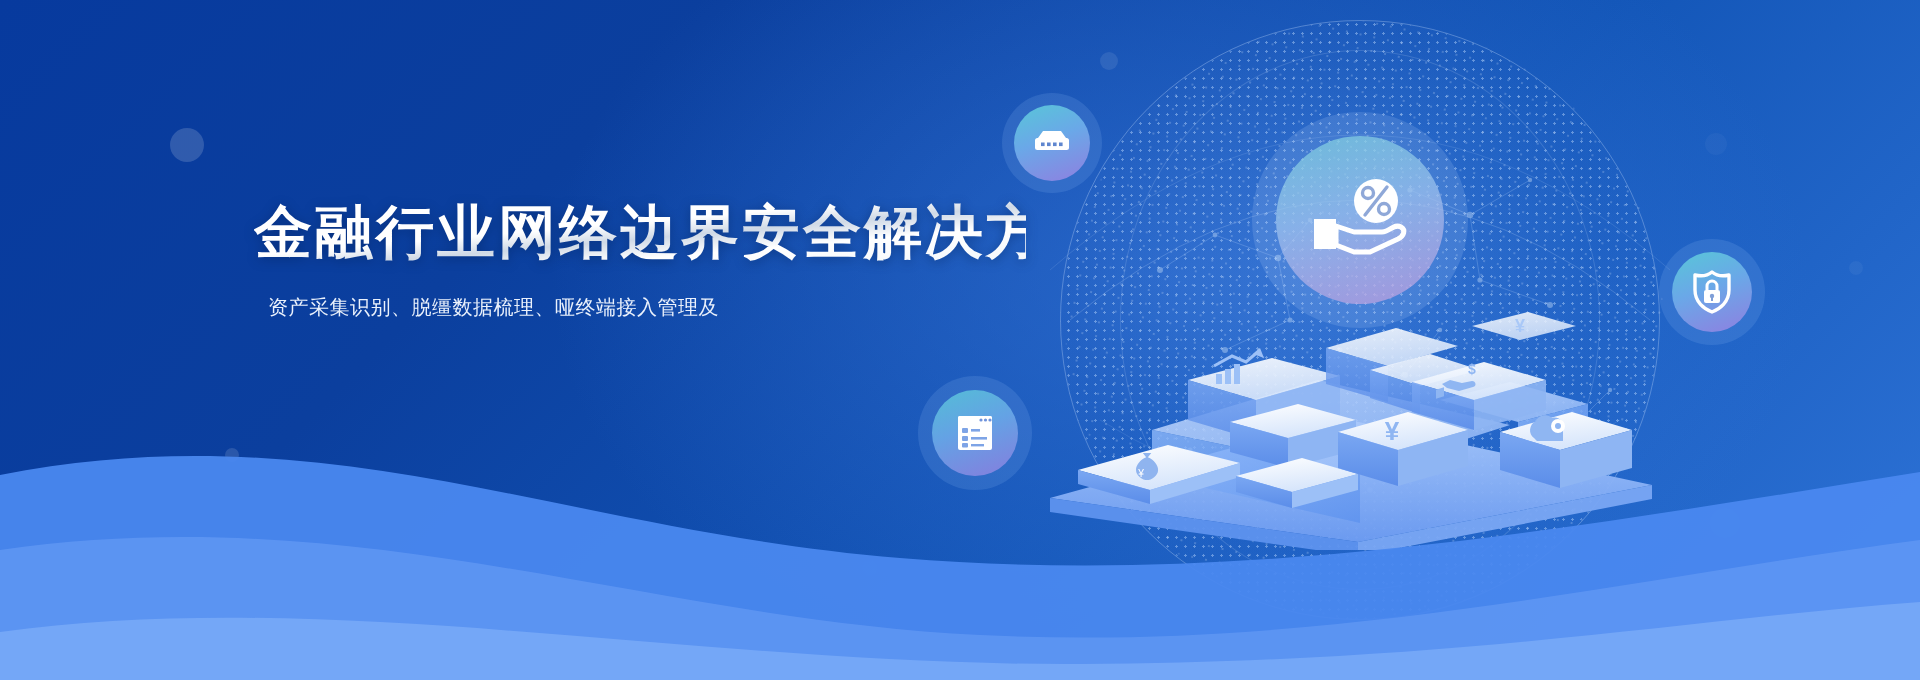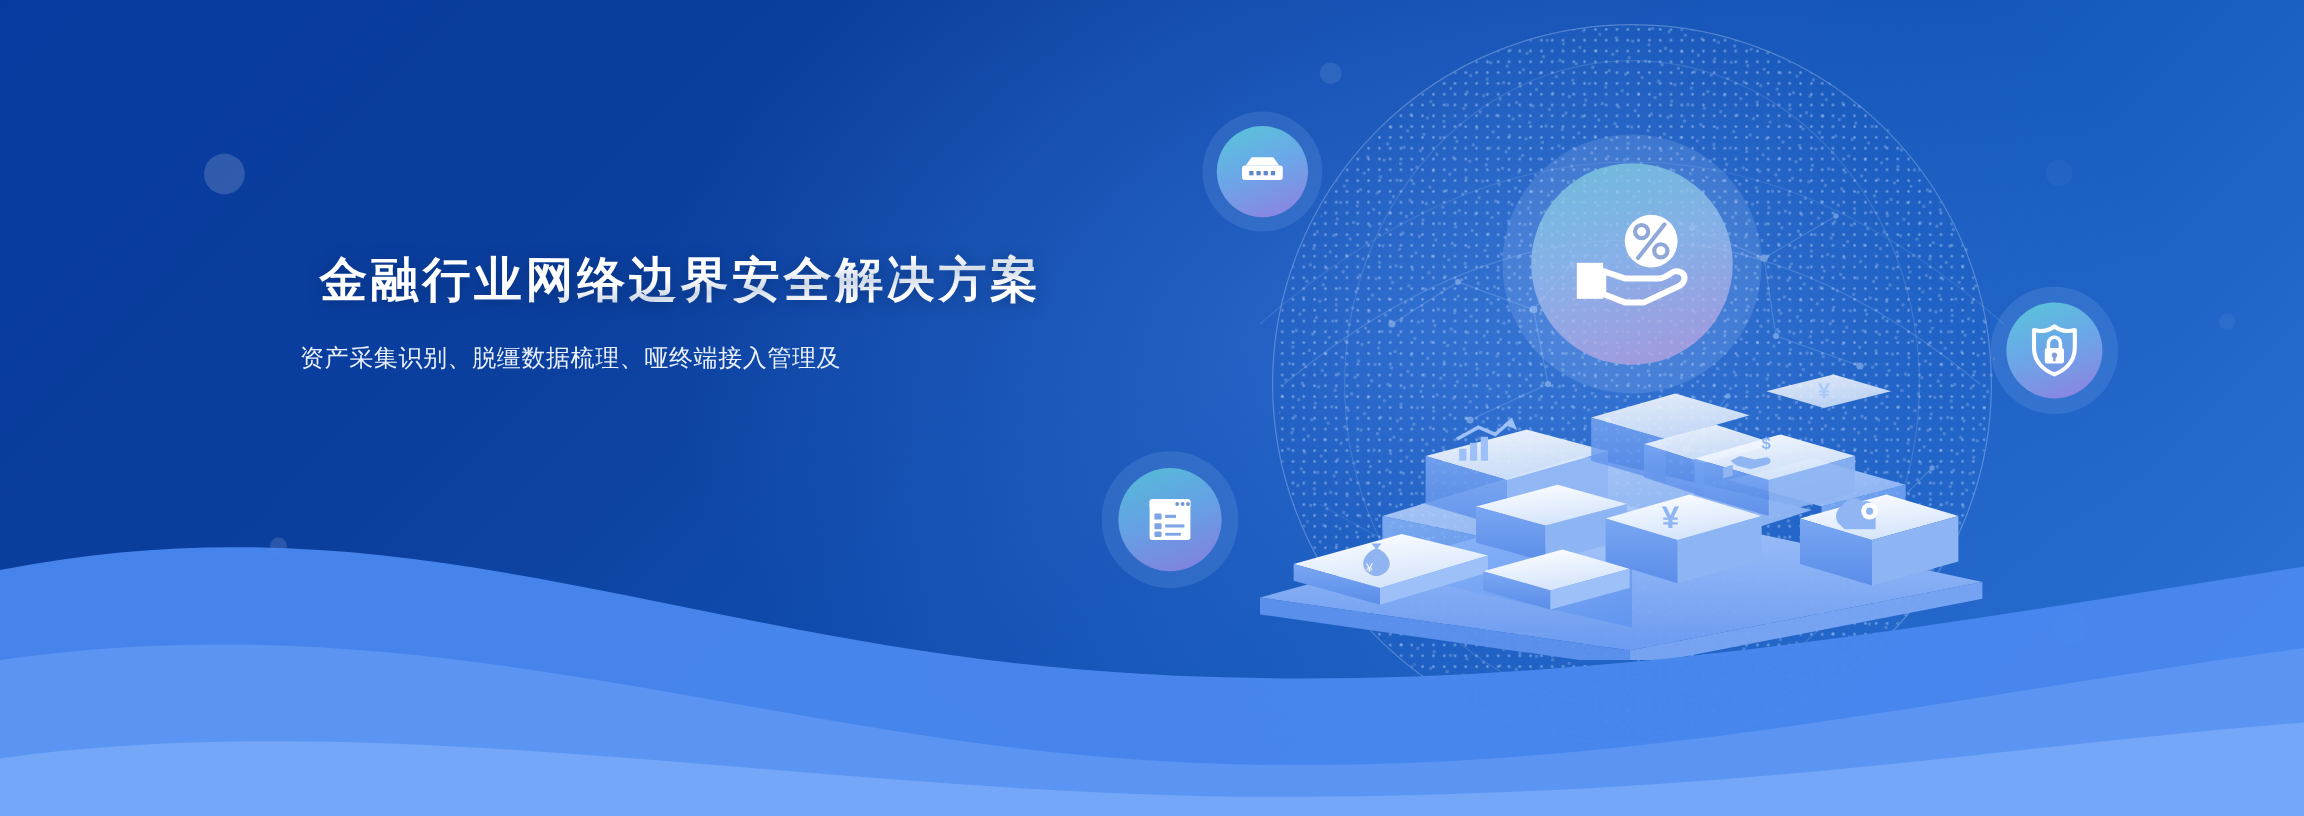--- a/index.html
+++ b/index.html
@@ -35,29 +35,29 @@
     position:absolute;border:1px solid rgba(210,230,255,.30);border-radius:50%;
   }
   .globe-glow{
     position:absolute;left:50px;top:0;width:600px;height:600px;border-radius:50%;
     background:radial-gradient(circle at 45% 40%, rgba(120,175,255,.22) 0%, rgba(40,100,200,.07) 55%, rgba(0,0,0,0) 72%);
   }
 
   
   .copy{position:absolute;left:250px;top:196px;width:780px;}
   .headline{
-    margin:16px;font-size:40px;line-height:1.12;font-weight:700;letter-spacing:3px;
+    margin:4px;font-size:58px;line-height:1.12;font-weight:700;letter-spacing:3px;
     color:#ffffff;
     background:linear-gradient(175deg,#ffffff 0%,#ffffff 42%,#cfd9e6 55%,#ffffff 70%,#f2f6fb 100%);
     -webkit-background-clip:text;background-clip:text;
     -webkit-text-fill-color:transparent;
     filter:drop-shadow(0 2px 6px rgba(3,30,85,.45));
     white-space:nowrap;
   }
-  .subline{margin:24px 0 0 0;font-size:20px;line-height:1.85;color:#eaf1fc;font-weight:400;letter-spacing:.5px;}
+  .subline{margin:24px 0 0 18px;font-size:20px;line-height:1.85;color:#eaf1fc;font-weight:400;letter-spacing:.5px;}
   .subline div{white-space:nowrap;}
 
   
   .badge{position:absolute;border-radius:50%;display:flex;align-items:center;justify-content:center;}
   .badge .halo{position:absolute;inset:-16%;border-radius:50%;background:rgba(150,190,250,.16);}
   .badge .disc{position:absolute;inset:0;border-radius:50%;
     background:linear-gradient(160deg,#58c6d8 0%,#6aa8e8 45%,#8f7fe0 100%);}
   .badge svg{position:relative;z-index:2;}
 
   .badge-big .disc{background:linear-gradient(165deg,#7fd4de 0%,#9fc3ef 45%,#c79ede 100%);opacity:.72;}

